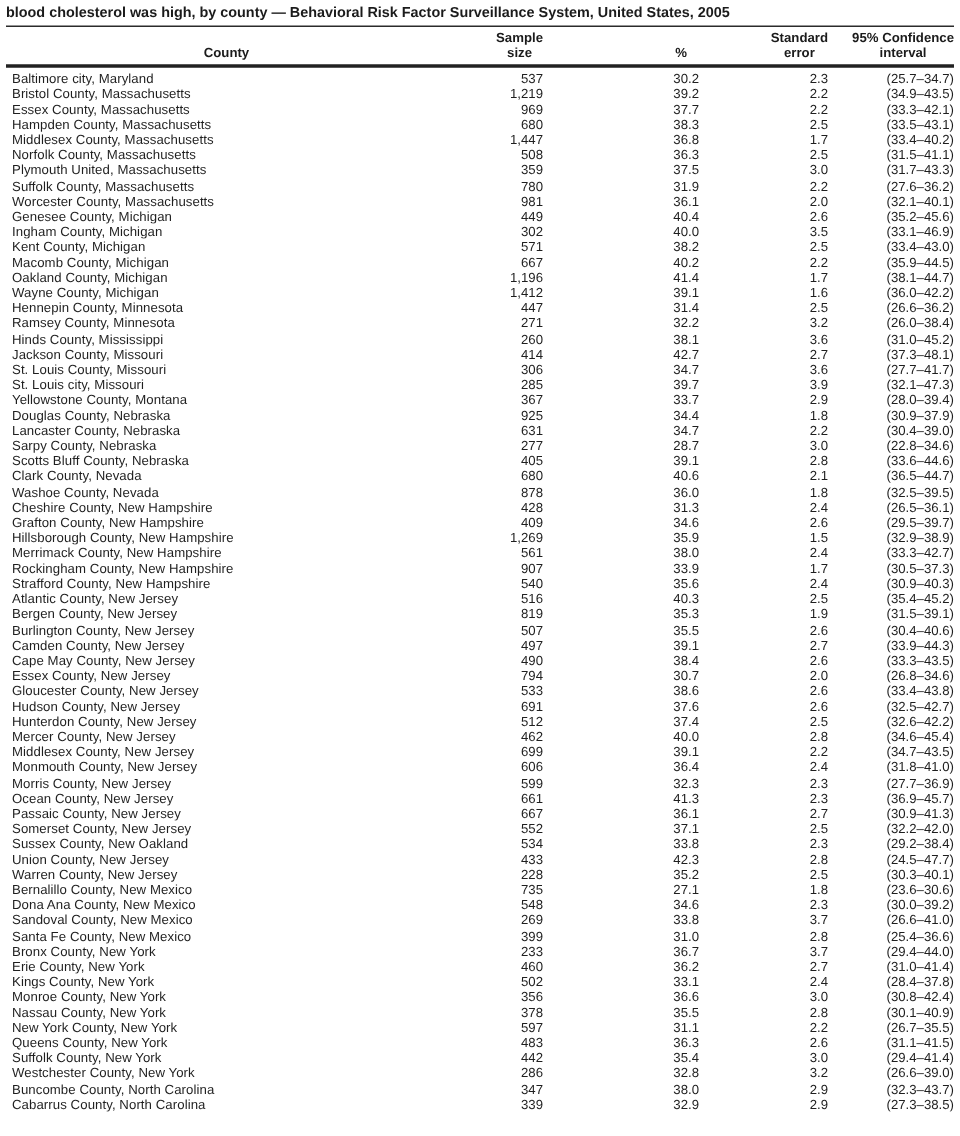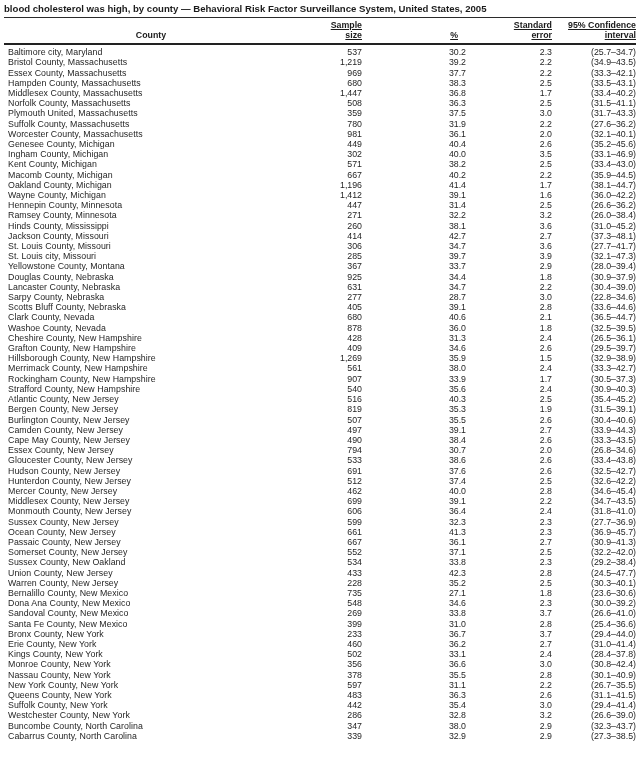--- a/index.html
+++ b/index.html
@@ -17,21 +17,21 @@
   }
   col.c1{width:290px;} col.c2{width:68px;} col.c3{width:104px;}
   col.c4{width:86px;} col.c5{width:84px;}
   thead th{
     font-weight:bold;font-size:8.8px;line-height:9.6px;vertical-align:bottom;
     padding:3px 0 3px 0;border-top:1px solid #2b2b2b;border-bottom:2px solid #222222;
     color:#1b1b1b;white-space:nowrap;
   }
   th.h-county{text-align:center;padding-left:4px;}
   th.h-num{text-align:right;}
-  th .hc{display:inline-block;text-decoration:underline;}
+  th .hc{display:inline-block;text-align:center;}
   th.h-pct .hc{padding-right:8px;}
   tbody{font-size:8.8px;}
   td{
     height:10.2px;line-height:10.2px;padding:0;white-space:nowrap;
     font-size:8.8px;color:#1f1f1f;overflow:hidden;
   }
   td.c-county{text-align:left;padding-left:4px;letter-spacing:0.05px;}
   td.c-num{text-align:right;}
   tbody tr:first-child td{padding-top:2px;}
 </style>
@@ -386,21 +386,21 @@
           <td class="c-num c-ci">(34.7–43.5)</td>
         </tr>
         <tr>
           <td class="c-county">Monmouth County, New Jersey</td>
           <td class="c-num c-sample">606</td>
           <td class="c-num c-pct">36.4</td>
           <td class="c-num c-se">2.4</td>
           <td class="c-num c-ci">(31.8–41.0)</td>
         </tr>
         <tr>
-          <td class="c-county">Sussex County, New Jersey</td>
+          <td class="c-county">Morris County, New Jersey</td>
           <td class="c-num c-sample">599</td>
           <td class="c-num c-pct">32.3</td>
           <td class="c-num c-se">2.3</td>
           <td class="c-num c-ci">(27.7–36.9)</td>
         </tr>
         <tr>
           <td class="c-county">Ocean County, New Jersey</td>
           <td class="c-num c-sample">661</td>
           <td class="c-num c-pct">41.3</td>
           <td class="c-num c-se">2.3</td>

